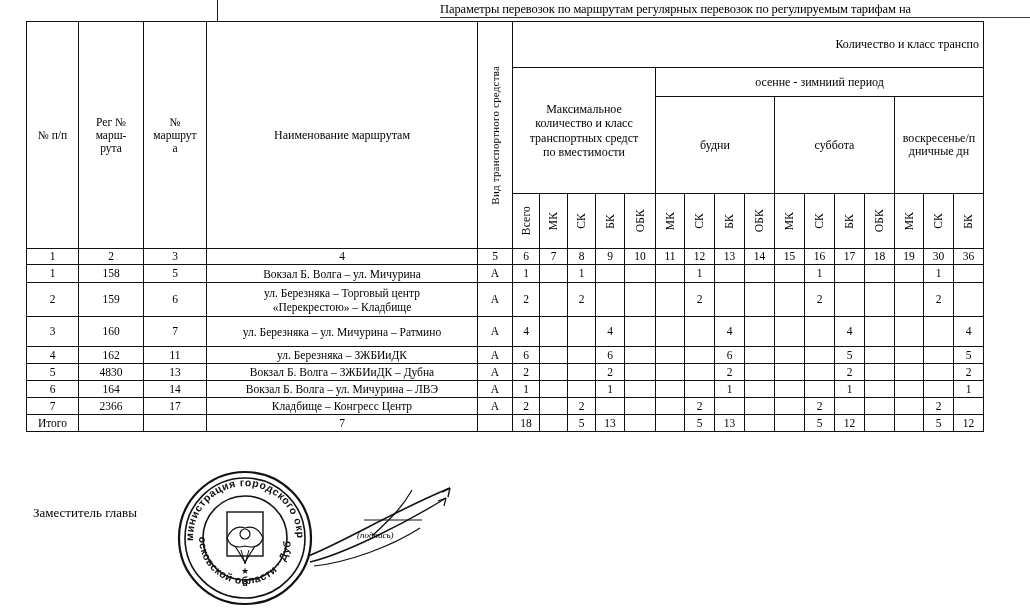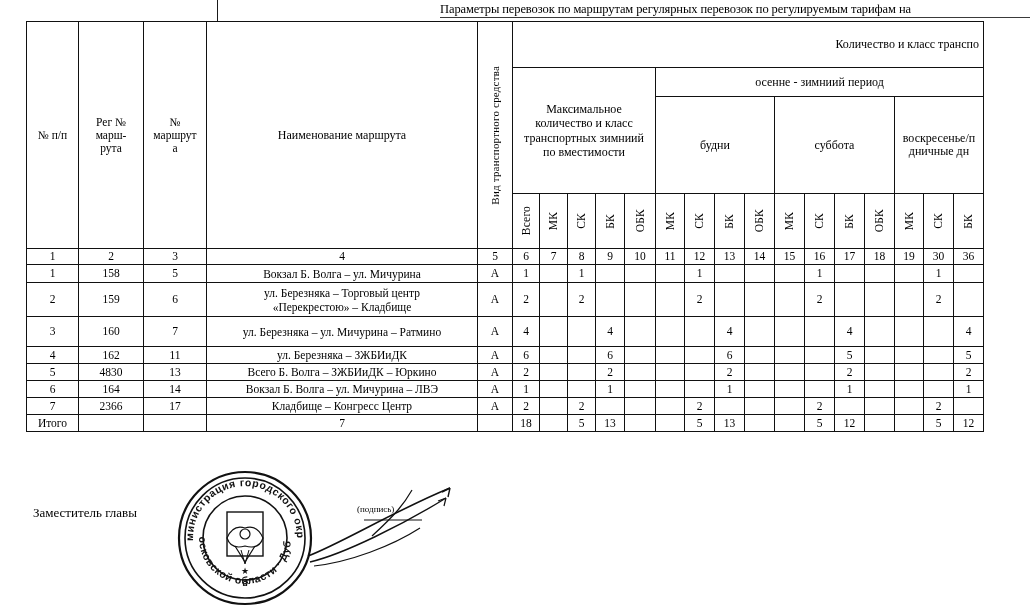--- a/index.html
+++ b/index.html
@@ -96,22 +96,23 @@
   #stamp {
     position: absolute;
     left: 175px;
     top: 468px;
     width: 140px;
     height: 140px;
   }
   #podpis {
     position: absolute;
     left: 357px;
-    top: 504px;
+    top: 530px;
     font-size: 9px;
+    font-style: italic;
     white-space: nowrap;
   }
   #sig-scribble {
     position: absolute;
     left: 300px;
     top: 470px;
     width: 160px;
     height: 110px;
   }
 </style>
@@ -158,35 +159,35 @@
         <div>Рег №</div>
         <div>марш-</div>
         <div>рута</div>
       </td>
       <td rowspan="4" class="hdr-box">
         <div>№</div>
         <div>маршрут</div>
         <div>а</div>
       </td>
       <td rowspan="4" class="hdr-box">
-        <span class="big-lbl">Наименование маршрута</span>
+        <span class="big-lbl">Наименование маршрутам</span>
       </td>
       <td rowspan="4" class="hdr-box">
         <div class="vert vert-small">Вид транспортного средства</div>
       </td>
       <td colspan="16" class="hdr-box" style="text-align:right; padding-right:4px; height:45px; vertical-align:middle">
         <span class="group-lbl">Количество и класс транспо</span>
       </td>
     </tr>
 
     <tr style="height:28px">
       <td rowspan="2" colspan="5" class="hdr-box">
         <div class="big-lbl">Максимальное</div>
         <div class="big-lbl">количество и класс</div>
-        <div class="big-lbl">транспортных зимниий</div>
+        <div class="big-lbl">транспортных средст</div>
         <div class="big-lbl">по вместимости</div>
       </td>
       <td colspan="11" class="hdr-box" style="height:28px">
         <span class="group-lbl">осенне - зимниий период</span>
       </td>
     </tr>
 
     <tr style="height:97px">
       <td colspan="4" class="hdr-box">
         <span class="group-lbl">будни</span>
@@ -374,21 +375,21 @@
       <td></td>
       <td></td>
       <td></td>
       <td>5</td>
     </tr>
 
     <tr class="datarow" style="height:17px">
       <td>5</td>
       <td>4830</td>
       <td>13</td>
-      <td class="name-cell">Всего Б. Волга – ЗЖБИиДК – Юркино</td>
+      <td class="name-cell">Вокзал Б. Волга – ЗЖБИиДК – Дубна</td>
       <td>А</td>
       <td>2</td>
       <td></td>
       <td></td>
       <td>2</td>
       <td></td>
       <td></td>
       <td></td>
       <td>2</td>
       <td></td>

